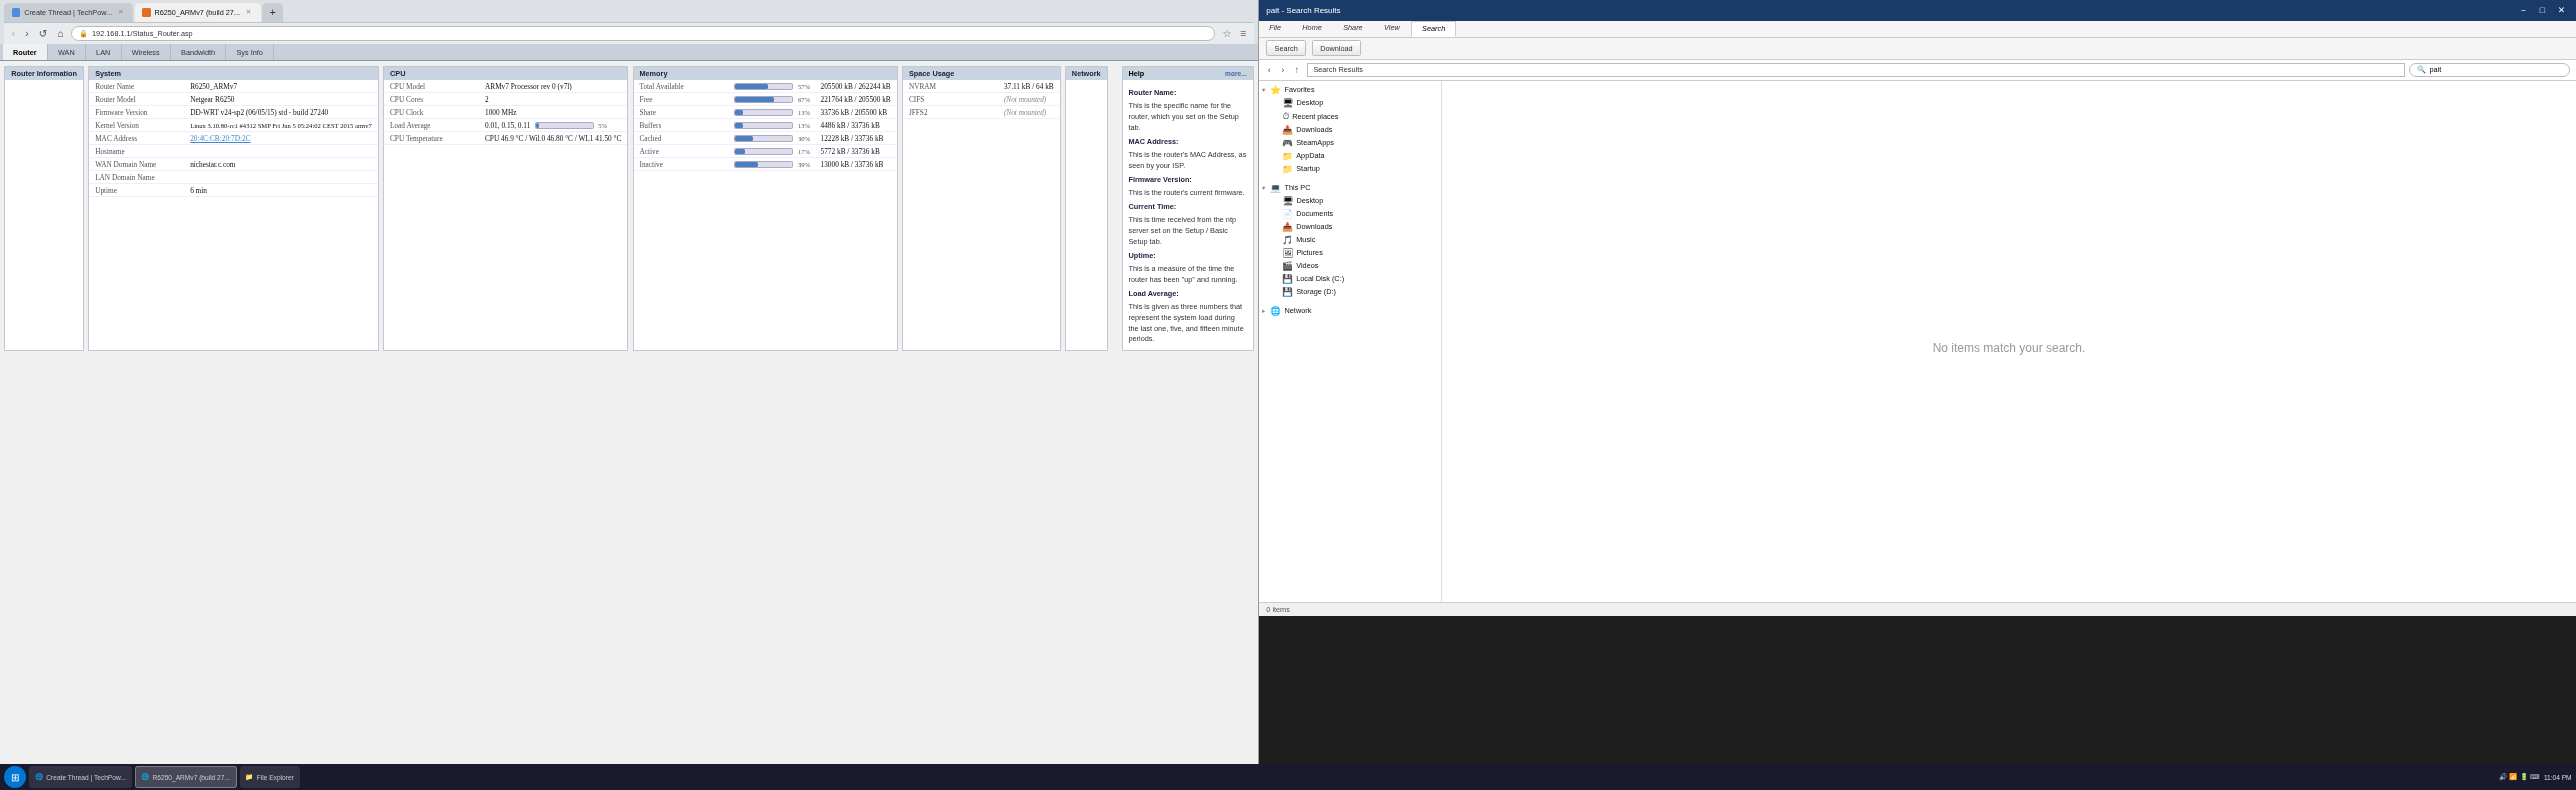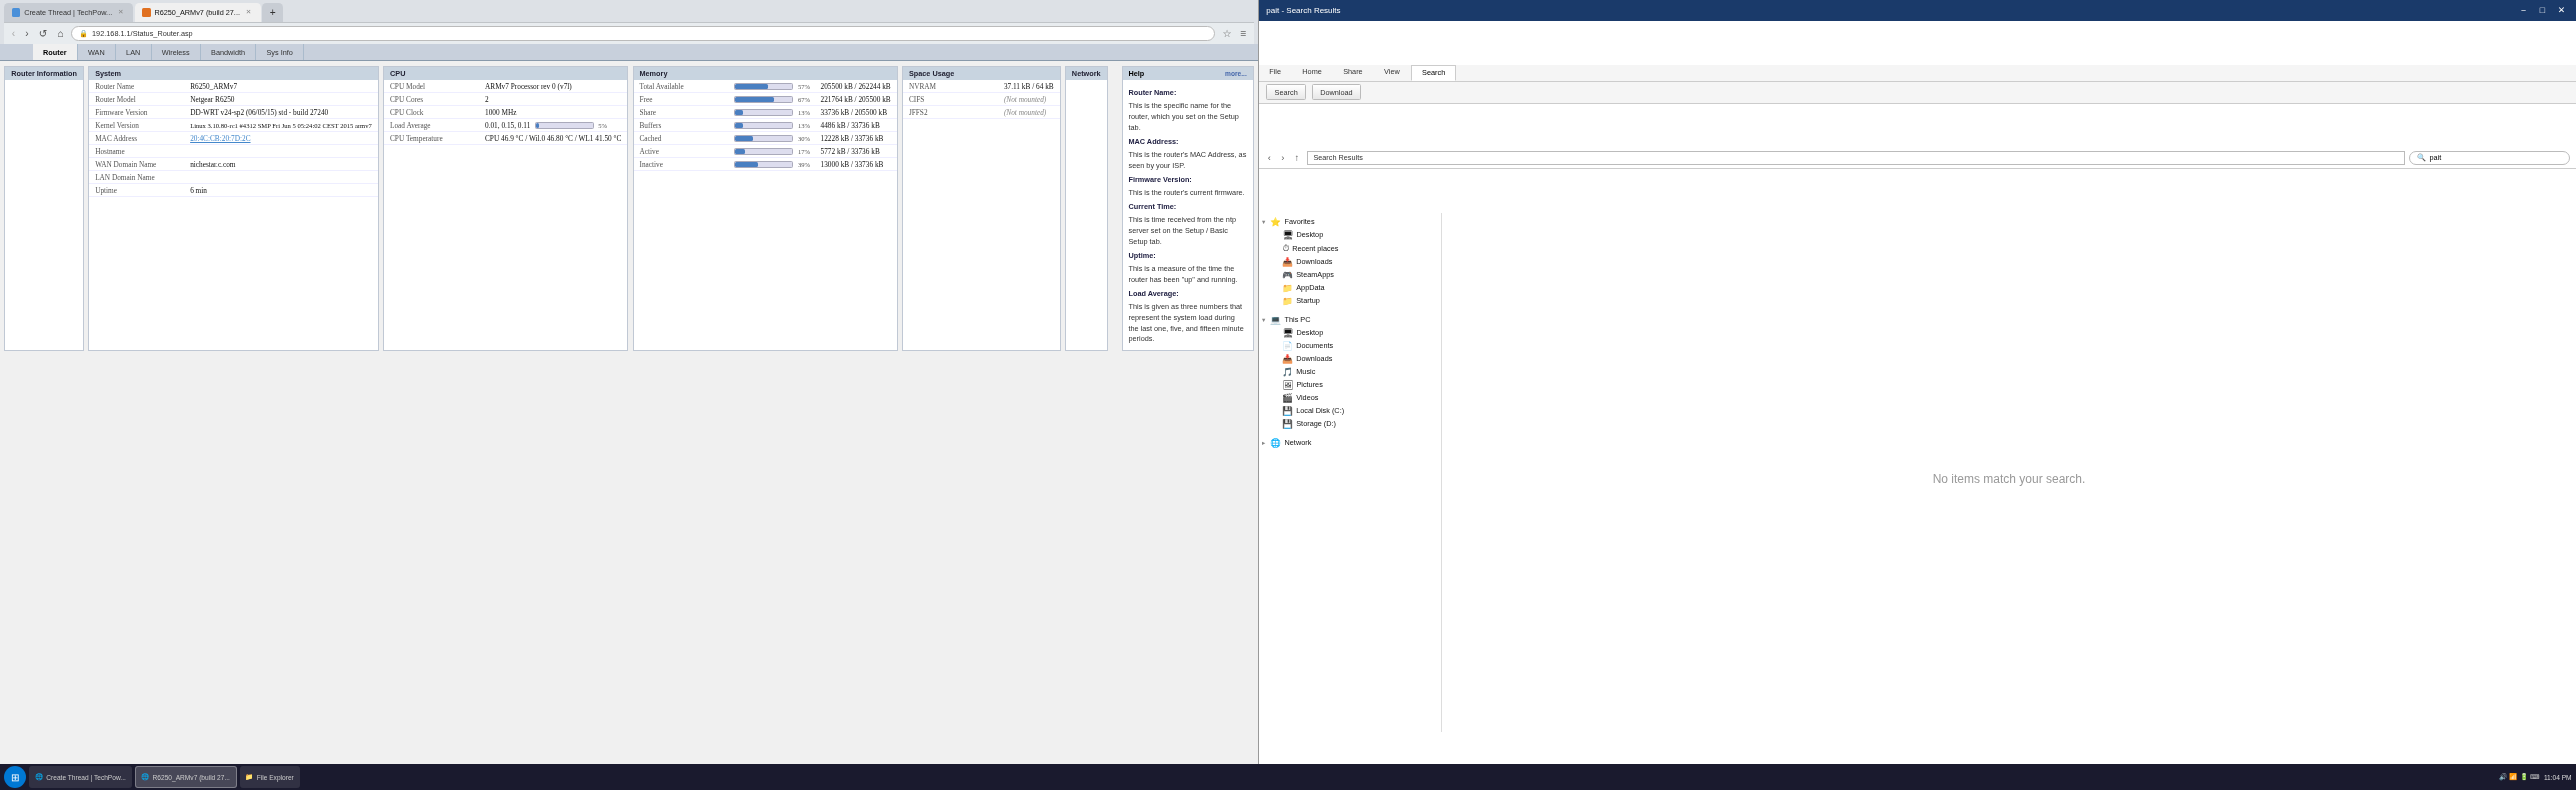--- a/index.html
+++ b/index.html
@@ -140,21 +140,20 @@
       font-size: 7.3px;
       color: #333;
       cursor: pointer;
       border-right: 0.7px solid #aabbcc;
       white-space: nowrap;
     }
     .router-nav-item.active {
       background: #f0f0f0;
       font-weight: bold;
       color: #000;
-      margin-left: 30px;
     }
 
     
     .router-main {
       display: flex;
       padding: 4.4px;
       gap: 4.4px;
     }
 
     .router-left {
@@ -265,25 +264,24 @@
     .help-item-title {
       font-weight: bold;
       margin-top: 3.7px;
       margin-bottom: 1.5px;
       color: #224;
     }
 
     
     .explorer-panel {
       width: 1317px;
-      height: 790px;
+      height: 616px;
       background: white;
       display: flex;
       flex-direction: column;
-      gap: 44px;
     }
 
     .explorer-titlebar {
       background: #1a3a6a;
       color: white;
       padding: 2.9px 7.3px;
       font-size: 8px;
       display: flex;
       align-items: center;
       justify-content: space-between;
@@ -310,20 +308,21 @@
 
     
     .explorer-ribbon {
       background: #f5f5f5;
       border-bottom: 0.7px solid #ccc;
     }
 
     .ribbon-tabs-row {
       display: flex;
       border-bottom: 0.7px solid #ccc;
+      font-style: italic;
     }
 
     .ribbon-tab {
       padding: 2.9px 10.2px;
       font-size: 7.3px;
       cursor: pointer;
       color: #333;
       border-right: 0.7px solid transparent;
     }
 

